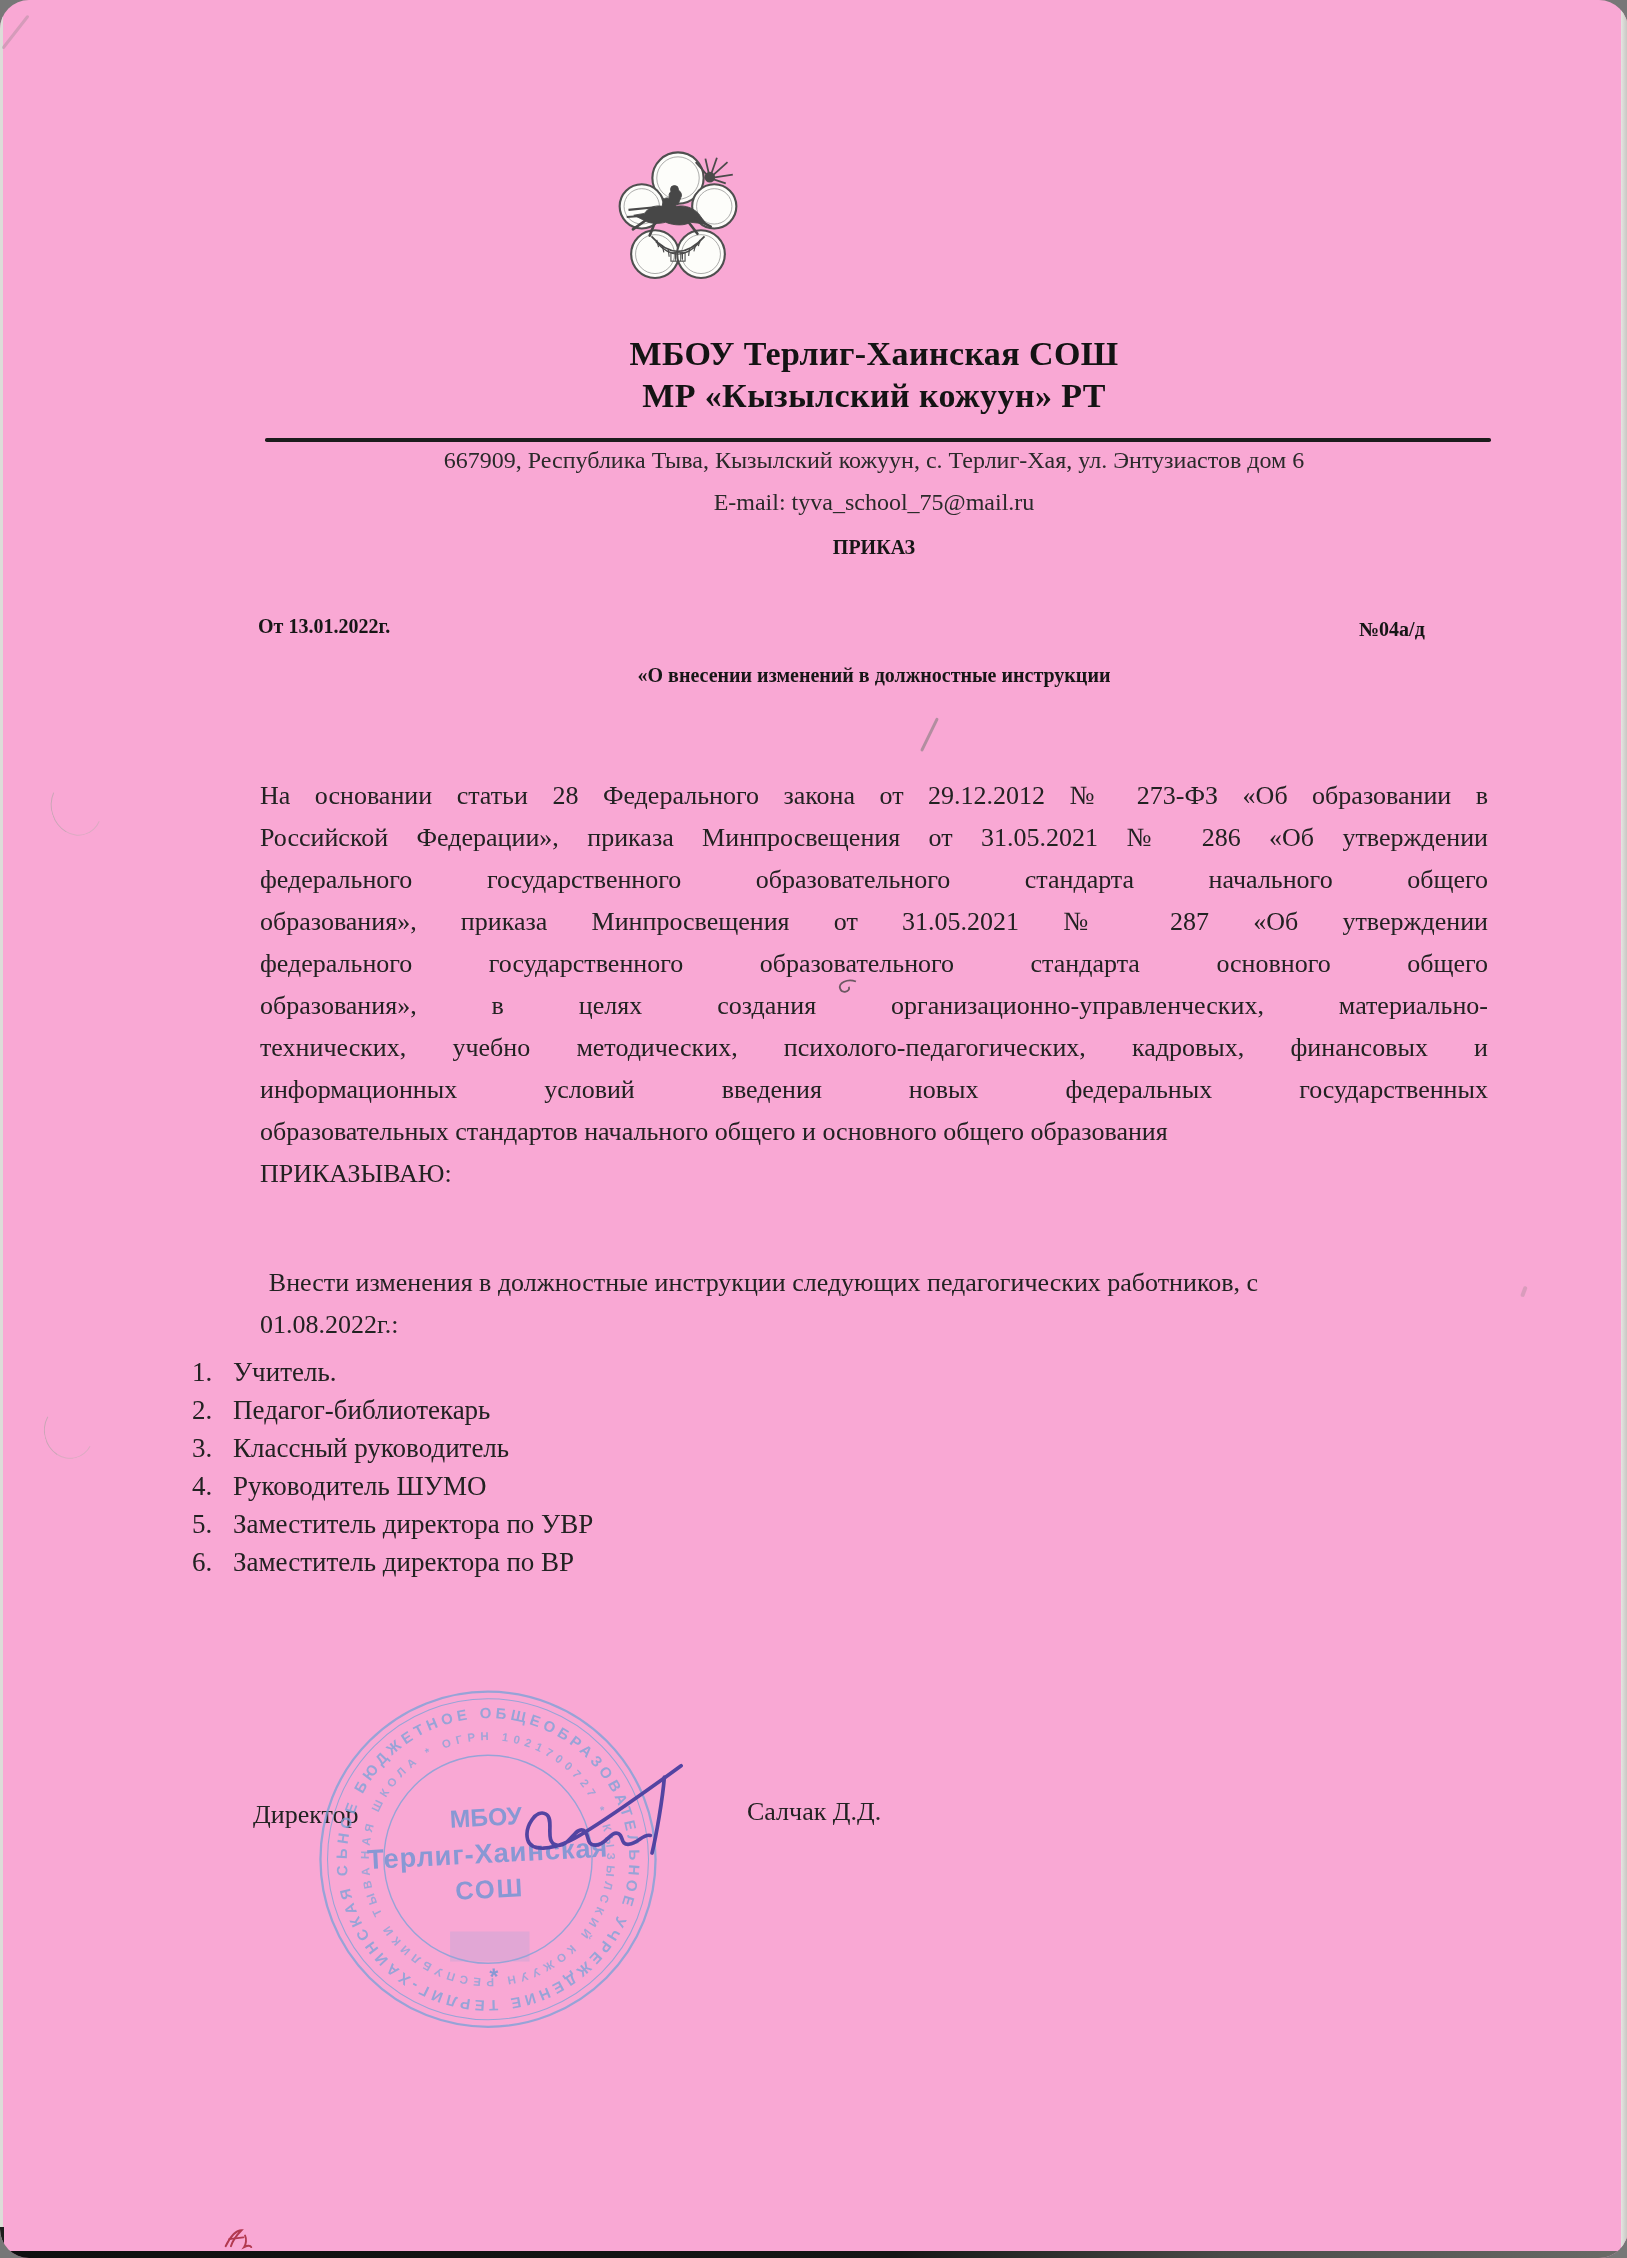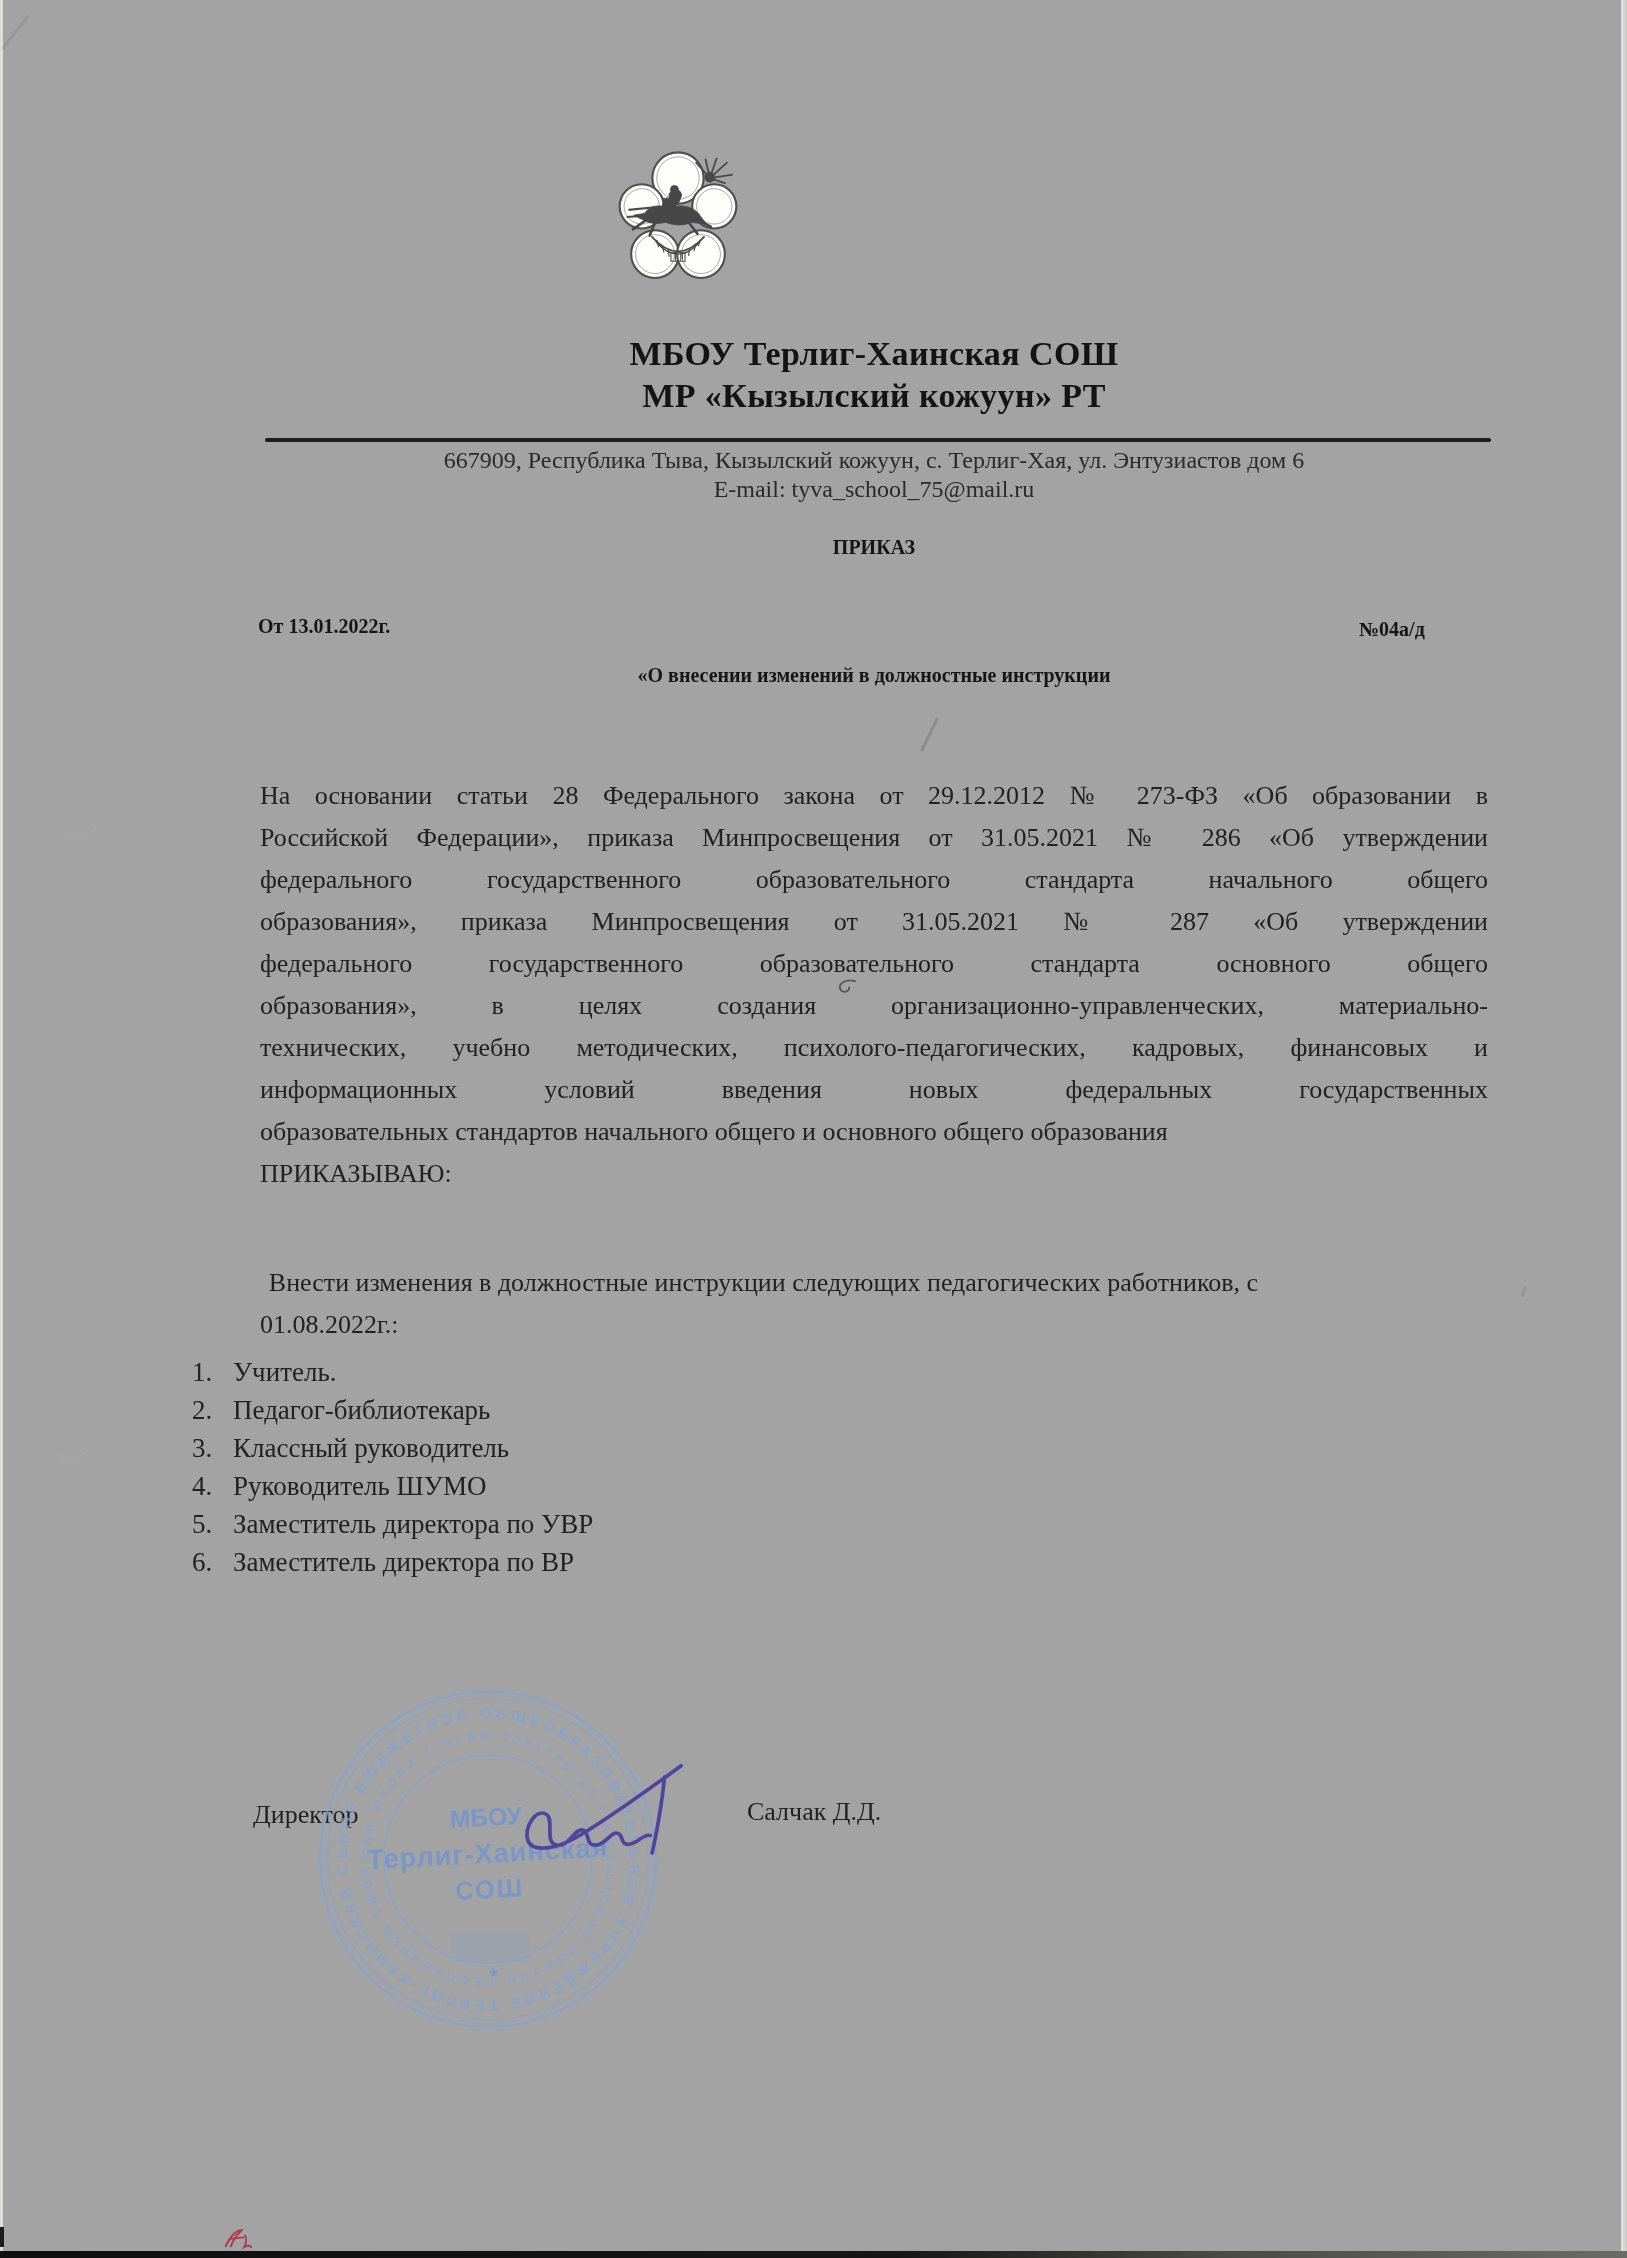--- a/index.html
+++ b/index.html
@@ -1,23 +1,24 @@
 <!DOCTYPE html>
 <html style="font-size:14px"><head>
 <meta charset="utf-8">
 <style>
   html,body{margin:0;padding:0;background:#777;}
   .page{
     position:relative;
     width:1628px;height:2258px;
     margin:0 auto;
-    background:#a3a3a3;
+    background:#f9a8d4;
     overflow:hidden;
     font-family:"Liberation Serif","DejaVu Serif",serif;
     color:#1e1e1e;
+    border-radius:29px;
   }
   .abs{position:absolute;}
   .centercol{left:260px;width:1228px;text-align:center;}
   .b{font-weight:bold;}
   .title{font-size:34px;letter-spacing:0.4px;color:#141414;}
   .addr{font-size:24px;color:#2a2a2a;}
   .h1{font-size:20px;color:#161616;}
   .body-txt{font-size:26px;line-height:42px;color:#222;}
   .jline{text-align:justify;text-align-last:justify;}
   .divider{height:3.5px;background:#1c1c1c;border-radius:1.8px;}
@@ -106,21 +107,21 @@
       <line x1="73" y1="118" x2="73" y2="128" stroke-width="1"></line>
     </g>
   </svg>
 
   <div class="abs centercol title b" style="top:335px;">МБОУ Терлиг-Хаинская СОШ</div>
   <div class="abs centercol title b" style="top:377px;">МР «Кызылский кожуун» РТ</div>
 
   <div class="abs divider" style="left:265px;top:438px;width:1226px;"></div>
 
   <div class="abs centercol addr" style="top:447px;">667909, Республика Тыва, Кызылский кожуун, с. Терлиг-Хая, ул. Энтузиастов дом 6</div>
-  <div class="abs centercol addr" style="top:476px;text-align:center;">E-mail: tyva_school_75@mail.ru</div>
+  <div class="abs centercol addr" style="top:489px;text-align:center;">E-mail: tyva_school_75@mail.ru</div>
 
   <div class="abs centercol h1 b" style="top:536px;">ПРИКАЗ</div>
 
   <div class="abs h1 b" style="left:258px;top:615px;">От 13.01.2022г.</div>
   <div class="abs h1 b" style="left:1359px;top:618px;">№04а/д</div>
 
   <div class="abs centercol h1 b" style="top:664px;font-family:Liberation Serif, serif;">«О внесении изменений в должностные инструкции</div>
 
   <div class="abs body-txt" style="left:260px;top:775px;width:1228px;">
     <div class="jline">На основании статьи 28 Федерального закона от 29.12.2012 № 273-ФЗ «Об образовании в</div>

